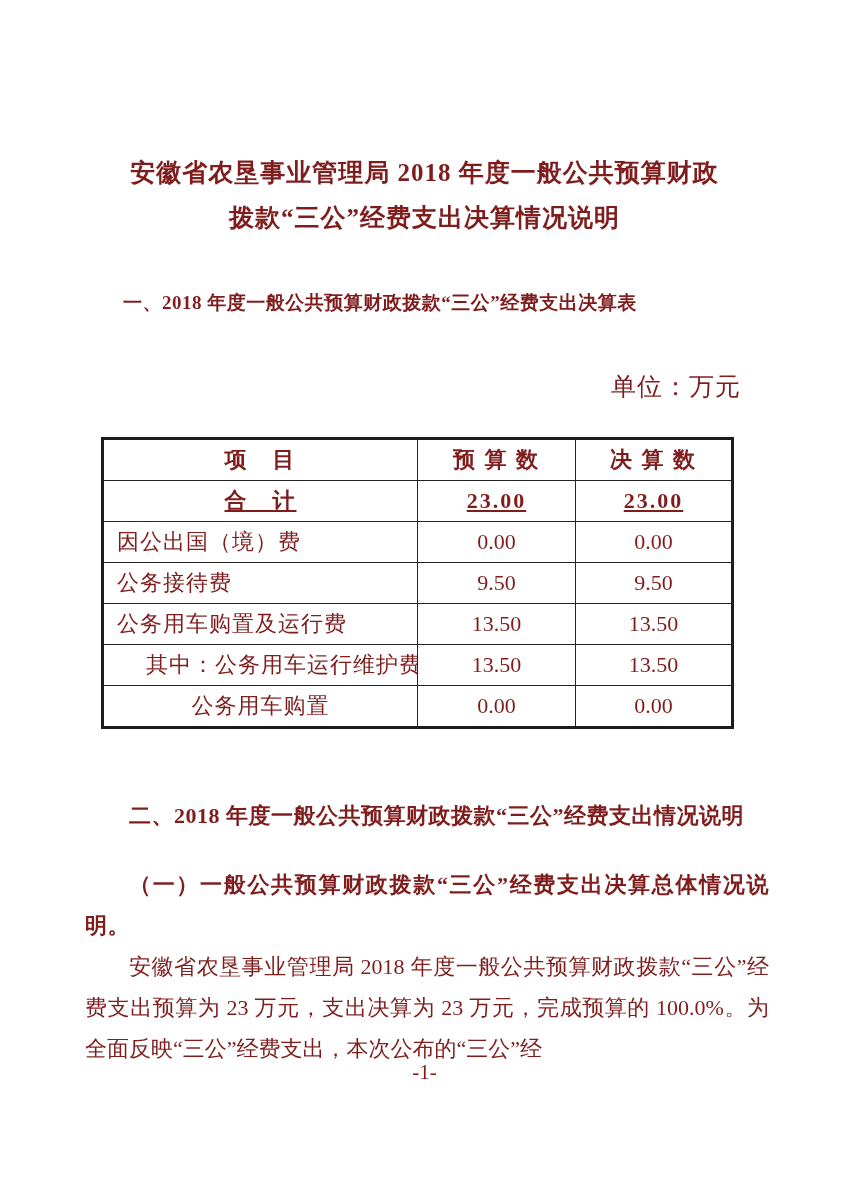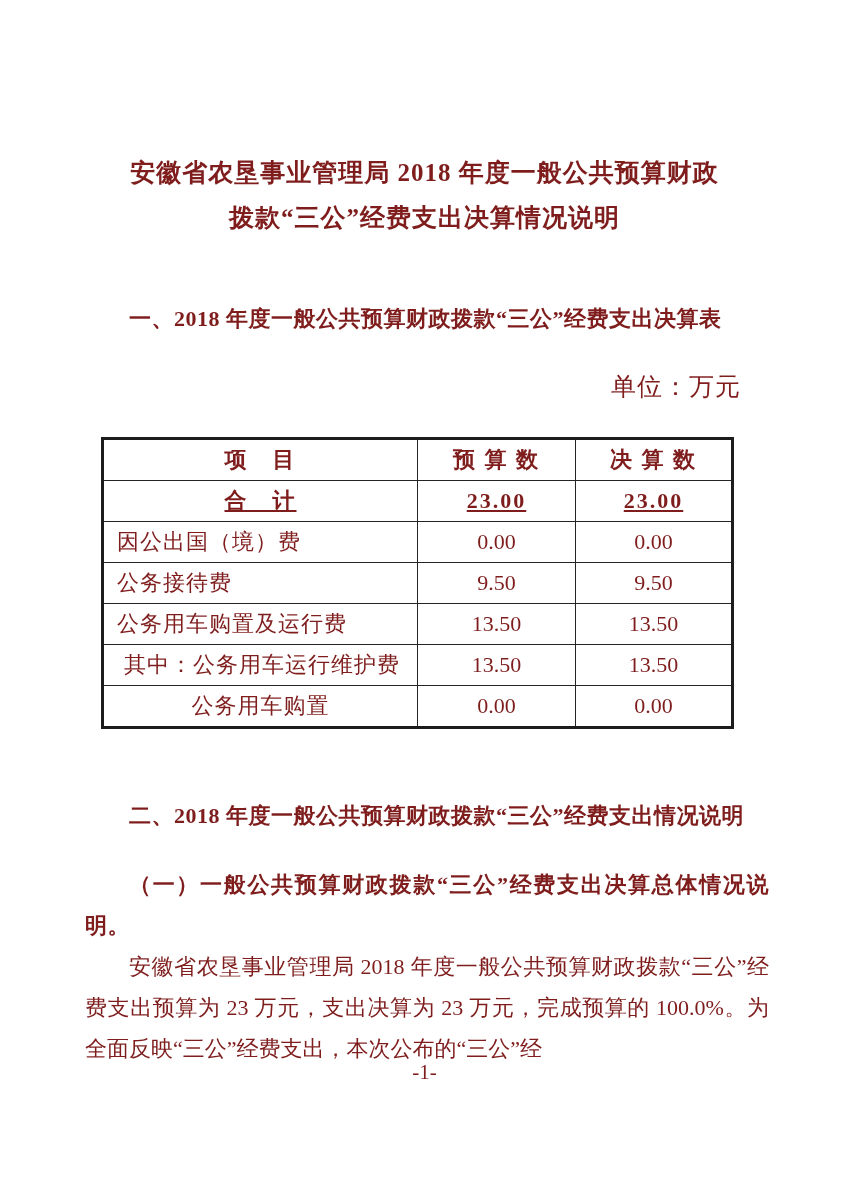--- a/index.html
+++ b/index.html
@@ -23,25 +23,25 @@
     text-align: center;
     font-weight: bold;
     font-size: 25px;
     line-height: 45px;
     letter-spacing: 1px;
   }
 
   
   .s1-heading {
     position: absolute;
-    top: 298px;
+    top: 282px;
     left: 85px;
     width: 684px;
     margin: 0;
-    font-size: 22px;
+    font-size: 19px;
     font-weight: bold;
     line-height: 41px;
     text-indent: 2em;
     letter-spacing: 0.5px;
   }
 
   
   .unit-label {
     position: absolute;
     top: 370px;
@@ -73,21 +73,21 @@
     margin-top: 36px;
   }
   .expense-table th {
     font-weight: bold;
     text-align: center;
     letter-spacing: 2px;
   }
   .expense-table td.num { text-align: center; }
   .row-total td { font-weight: bold; text-align: center; letter-spacing: 2px; text-decoration: underline; }
   .row-left td.item { text-align: left; padding-left: 13px; letter-spacing: 1px; }
-  .row-indent td.item { text-align: left; padding-left: 20px; letter-spacing: 1px; }
+  .row-indent td.item { text-align: left; padding-left: 42px; letter-spacing: 1px; }
   .row-center td.item { text-align: center; letter-spacing: 1px; }
 
   
   .section2 {
     position: absolute;
     top: 767px;
     left: 85px;
     width: 684px;
     font-size: 22px;
     line-height: 41px;

